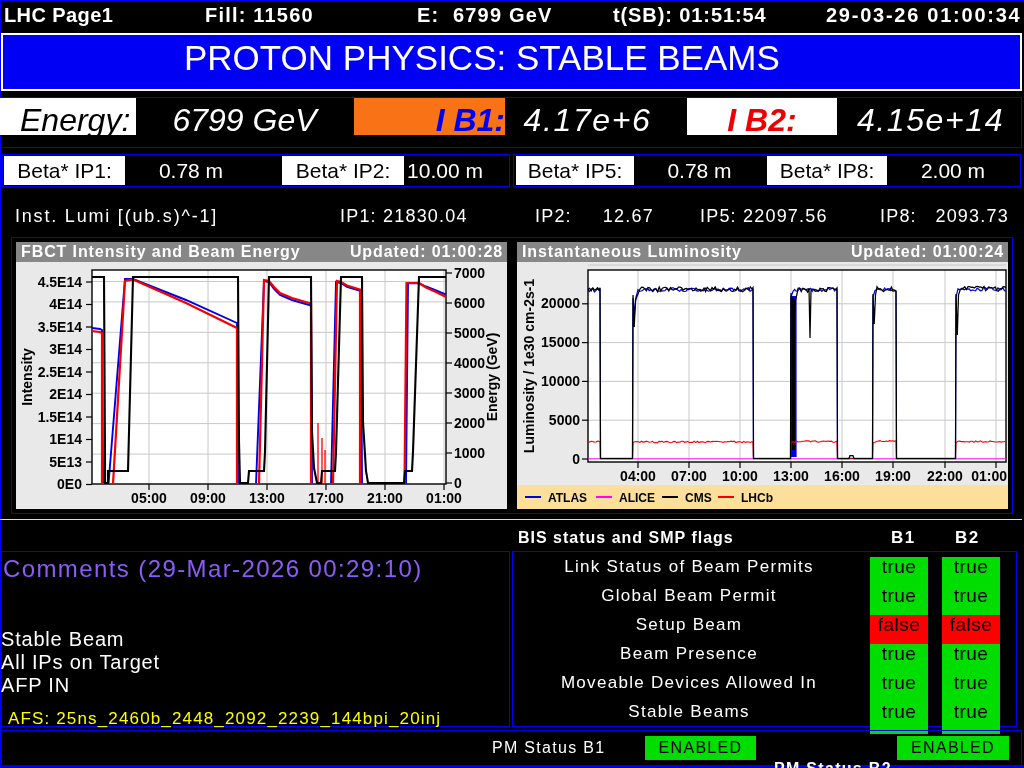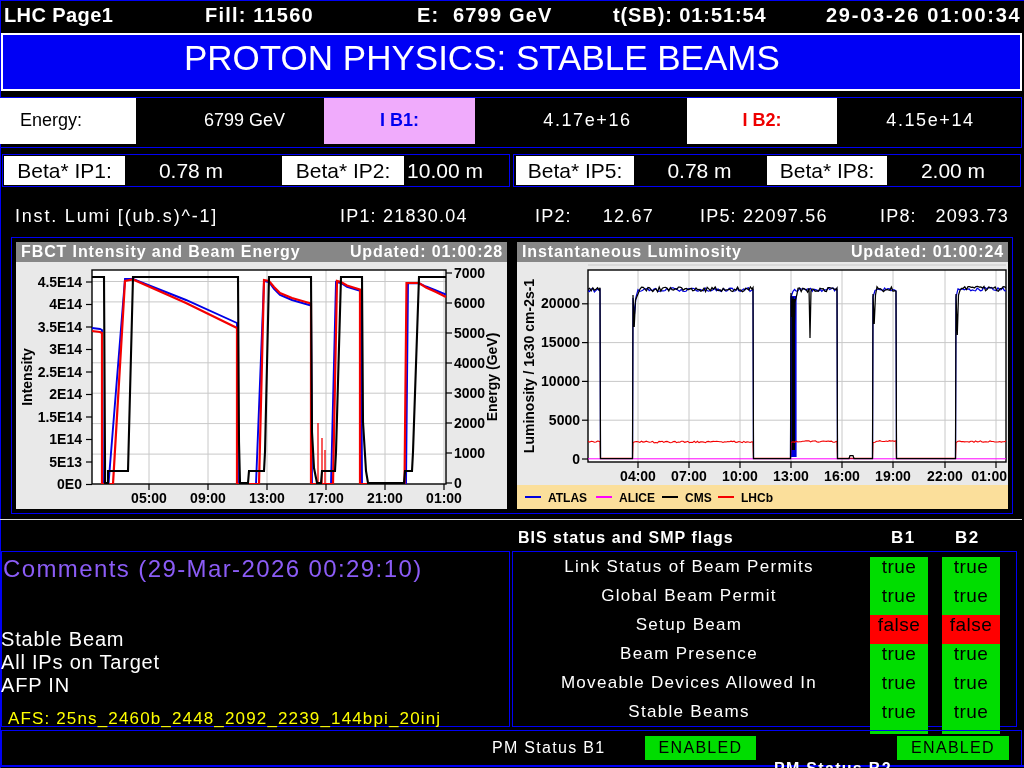--- a/index.html
+++ b/index.html
@@ -13,41 +13,41 @@
 .at { font: bold 14px "Liberation Sans",sans-serif; fill:#000; }
 .lg { font: bold 12px "Liberation Sans",sans-serif; fill:#000; }
 .gr { stroke:#c8c8c8; stroke-width:1; }
 .tk { stroke:#000; stroke-width:1.2; }
 .bisrow { position:absolute; left:0; width:503px; height:20px; }
 .bislab { position:absolute; left:0; width:352px; text-align:center; color:#fff; font-size:17px; letter-spacing:1.3px; top:0px; }
 .st { position:absolute; top:0; width:58px; height:32px; color:#000; font-size:19px; letter-spacing:0.5px; text-align:center; line-height:20px; }
 .lum { position:absolute; top:206px; color:#fff; font-size:18px; letter-spacing:1.2px; white-space:pre; }
 .beta-l { position:absolute; top:156px; height:29px; background:#fff; color:#000; font-size:21px; line-height:29px; text-align:center; }
 .beta-v { position:absolute; top:156px; height:29px; color:#fff; font-size:21px; line-height:29px; text-align:center; }
-.en { position:absolute; top:98px; height:46px; font-size:18px; line-height:45px; text-align:center; }
+.en { position:absolute; top:98px; height:37px; font-size:32px; line-height:45px; text-align:center;font-style:italic; }
 </style></head>
 <body>
 <div class="abs" style="left:0;top:0;width:1024px;height:1px;background:#0000f5"></div>
 <div class="abs" style="left:0;top:0;width:1px;height:768px;background:#0000f5"></div>
 <div class="abs" style="left:0;top:765px;width:1024px;height:2px;background:#0000f5"></div>
 
 <span class="topt" style="left:4px;letter-spacing:0.4px">LHC Page1</span>
 <span class="topt" style="left:205px">Fill: 11560</span>
 <span class="topt" style="left:417px">E:  6799 GeV</span>
 <span class="topt" style="left:613px;letter-spacing:0.9px">t(SB): 01:51:54</span>
 <span class="topt" style="left:826px;letter-spacing:1.75px">29-03-26 01:00:34</span>
 
 <div class="abs" style="left:1px;top:33px;width:1021px;height:58px;background:#0000f5;border:2px solid #fff;"></div>
 <div class="abs w" style="left:184px;top:38px;font-size:35px;">PROTON PHYSICS: STABLE BEAMS</div>
 
 <div class="abs" style="left:0;top:97px;width:1022px;height:51px;border:1px solid #0000f5;"></div>
 <div class="en" style="left:0px;width:136px;background:#fff;color:#000;text-align:left;padding-left:20px;">Energy:</div>
 <div class="en w" style="left:144px;width:201px;">6799 GeV</div>
-<div class="en" style="left:324px;width:151px;background:#f0abfc;color:#0000f0;font-weight:bold;">I B1:</div>
-<div class="en w" style="left:488px;width:199px;letter-spacing:1.6px;">4.17e+16</div>
+<div class="en" style="left:354px;width:151px;background:#f97316;color:#0000f0;font-weight:bold;text-align:right;">I B1:</div>
+<div class="en w" style="left:488px;width:199px;letter-spacing:1.6px;">4.17e+6</div>
 <div class="en" style="left:687px;width:150px;background:#fff;color:#ee0000;font-weight:bold;">I B2:</div>
 <div class="en w" style="left:837px;width:187px;letter-spacing:1.6px;">4.15e+14</div>
 
 <div class="abs" style="left:2px;top:154px;width:508px;height:33px;border:1px solid #0000f5;"></div>
 <div class="abs" style="left:513px;top:154px;width:508px;height:33px;border:1px solid #0000f5;"></div>
 <div class="beta-l" style="left:4px;width:121px;">Beta* IP1:</div>
 <div class="beta-v" style="left:125px;width:132px;">0.78 m</div>
 <div class="beta-l" style="left:258px;width:122px;margin-left:24px;">Beta* IP2:</div>
 <div class="beta-v" style="left:380px;width:130px;">10.00 m</div>
 <div class="beta-l" style="left:516px;width:118px;">Beta* IP5:</div>

